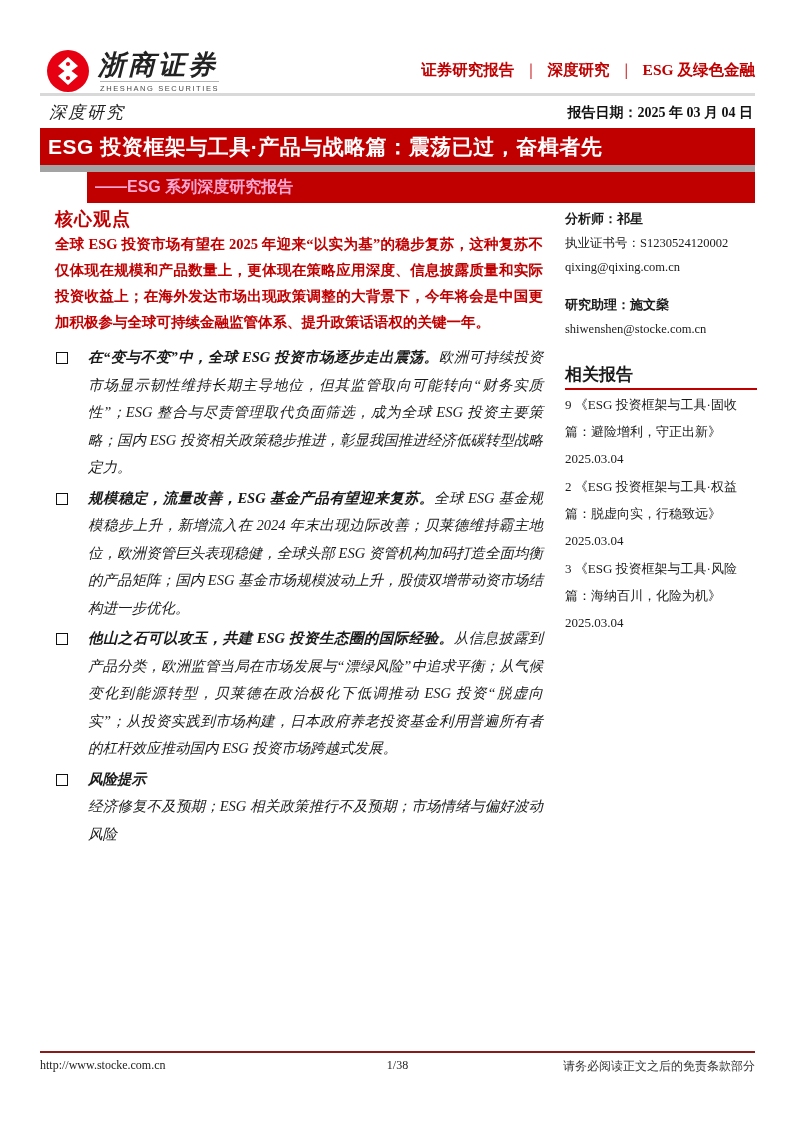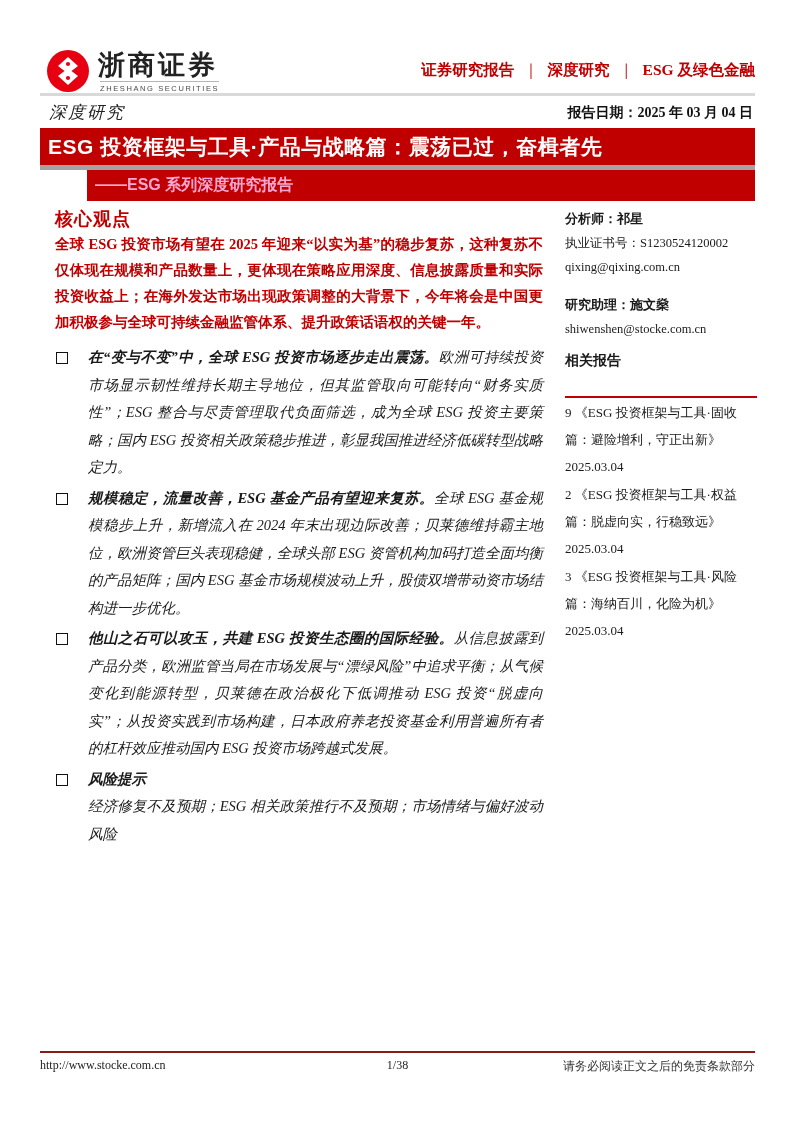--- a/index.html
+++ b/index.html
@@ -5,57 +5,57 @@
   html,body{margin:0;padding:0;background:#ffffff;}
   body{
     width:793px;height:1122px;position:relative;
     font-family:"Liberation Serif","DejaVu Serif",serif;
     color:#1a1a1a;overflow:hidden;
   }
   
   .logo-wrap{position:absolute;left:46px;top:47px;height:48px;}
   .logo-icon{position:absolute;left:0;top:2px;width:44px;height:44px;}
   .logo-zh{position:absolute;left:52px;top:0px;font-size:27px;font-weight:bold;color:#222;
-    letter-spacing:3px;font-family:"Liberation Sans","DejaVu Sans",sans-serif;white-space:nowrap;}
+    letter-spacing:3px;font-family:"Liberation Sans","DejaVu Sans",sans-serif;white-space:nowrap;font-style:italic;}
   .logo-en{position:absolute;left:54px;top:34px;font-size:7.5px;color:#4a4a4a;letter-spacing:1.6px;
     border-top:1px solid #b5b5b5;padding-top:2px;font-family:"Liberation Sans",sans-serif;white-space:nowrap;}
   .top-tags{position:absolute;right:38px;top:60px;font-size:15.5px;font-weight:bold;color:#c00000;
     white-space:nowrap;}
   .top-tags .sep{padding:0 9px;font-weight:normal;color:#c00000;}
   .gray-rule{position:absolute;left:40px;right:38px;top:93px;height:3px;background:#d9d9d9;}
   .cat-row{position:absolute;left:40px;right:38px;top:101px;height:26px;}
   .cat-label{position:absolute;left:9px;top:0;font-size:17px;font-style:italic;letter-spacing:2px;color:#222;}
   .date-label{position:absolute;right:2px;top:3px;font-size:14px;font-weight:bold;color:#111;}
   
   .banner{position:absolute;left:40px;right:38px;top:128px;}
   .banner-title{background:#c00000;color:#ffffff;font-weight:bold;font-size:21px;
     font-family:"Liberation Sans","DejaVu Sans",sans-serif;
-    padding:5px 6px 4px 8px;border-bottom:5px solid #a3a3a3;letter-spacing:0.5px;}
+    padding:5px 6px 4px 8px;border-bottom:7px solid #a3a3a3;letter-spacing:0.5px;}
   .banner-sub{background:#c00000;color:#f9a8d4;font-weight:bold;font-size:16px;
     font-family:Liberation Sans, sans-serif;
     padding:5px 6px 5px 8px;margin-left:47px;}
   
   .main-left{position:absolute;left:55px;top:207px;width:488px;}
   .core-heading{font-size:18px;font-weight:bold;color:#c00000;letter-spacing:1px;}
   .core-summary{color:#c00000;font-weight:bold;font-size:14.5px;
     line-height:26px;text-align:justify;}
   .bullets{margin-top:9px;}
   .bullet{position:relative;padding-left:33px;font-size:14.5px;line-height:27.5px;
     text-align:justify;margin-top:3px;font-style:italic;}
   .bullet .sq{position:absolute;left:1px;top:8px;width:10px;height:10px;
     border:1.5px solid #111;background:#fff;}
   .bullet .lead{font-weight:bold;}
   .bullet.risk .body-text{display:block;}
   
   .sidebar{position:absolute;left:565px;top:209px;width:192px;font-size:12.5px;line-height:20px;}
   .sb-bold{font-weight:bold;font-size:13px;}
   .sb-block{margin-bottom:4px;}
   .sb-gap{height:14px;}
-  .related-heading{font-weight:bold;font-size:14px;border-bottom:2px solid #c00000;
-    padding-bottom:25px;margin-top:12px;}
+  .related-heading{font-weight:bold;font-size:17px;border-bottom:2px solid #c00000;
+    padding-bottom:3px;margin-top:26px;}
   .report{font-size:13px;line-height:27px;margin-top:1px;}
   .report .rdate{display:block;}
   
   .footer{position:absolute;left:40px;right:38px;top:1051px;border-top:2px solid #8b1a1a;
     padding-top:5px;display:flex;justify-content:space-between;align-items:flex-start;
     font-size:12px;color:#222;}
   .footer .f-center{position:absolute;left:0;right:0;text-align:center;top:5px;}
   .footer .f-right{color:#333;}
   .footer>span{position:relative;z-index:1;background:transparent;}
 </style>

